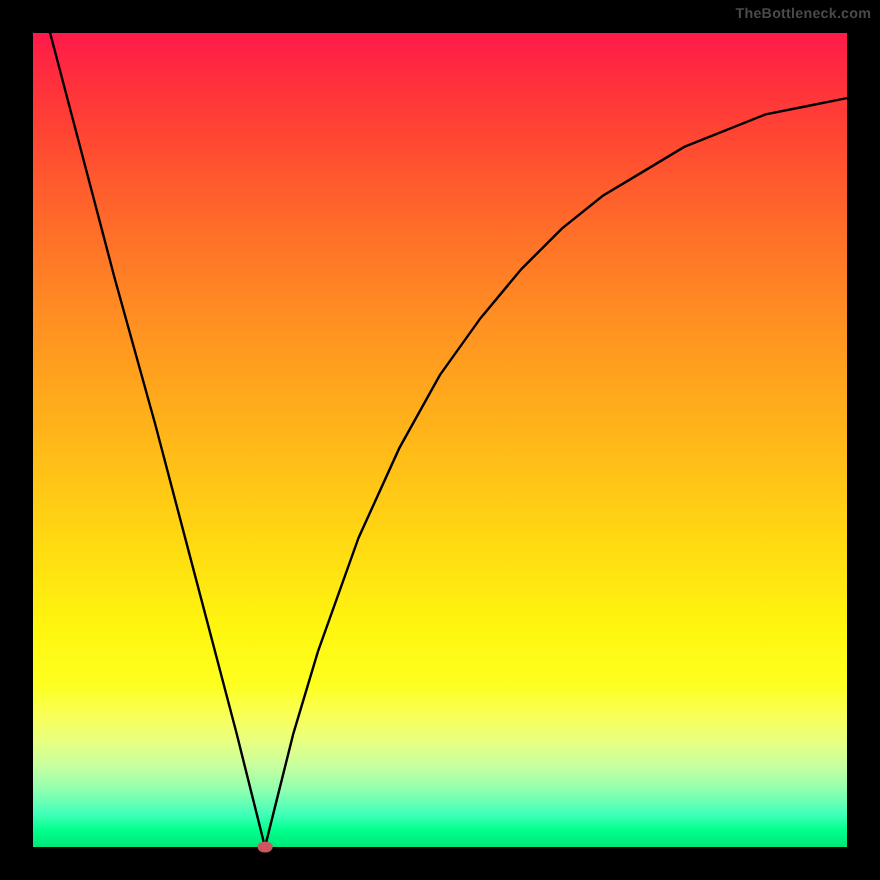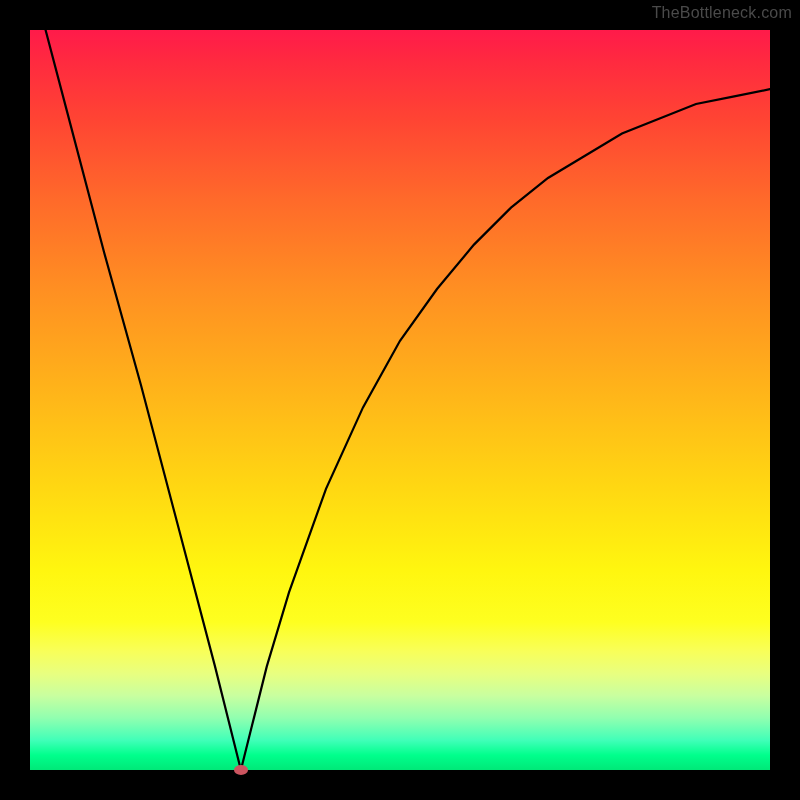--- a/index.html
+++ b/index.html
@@ -40,22 +40,22 @@
       #40ffb8 96%,
       #00ff8c 98%,
       #00e878 100%
     );
   }
   .watermark {
     position: absolute;
     top: 4px;
     right: 8px;
     color: #4a4a4a;
-    font-size: 16px;
-    font-weight: 400;
+    font-size: 13px;
+    font-weight: 700;
     letter-spacing: 0.2px;
     z-index: 10;
   }
   svg.curve {
     position: absolute;
     left: 0; top: 0;
     width: 100%;
     height: 100%;
     pointer-events: none;
   }

